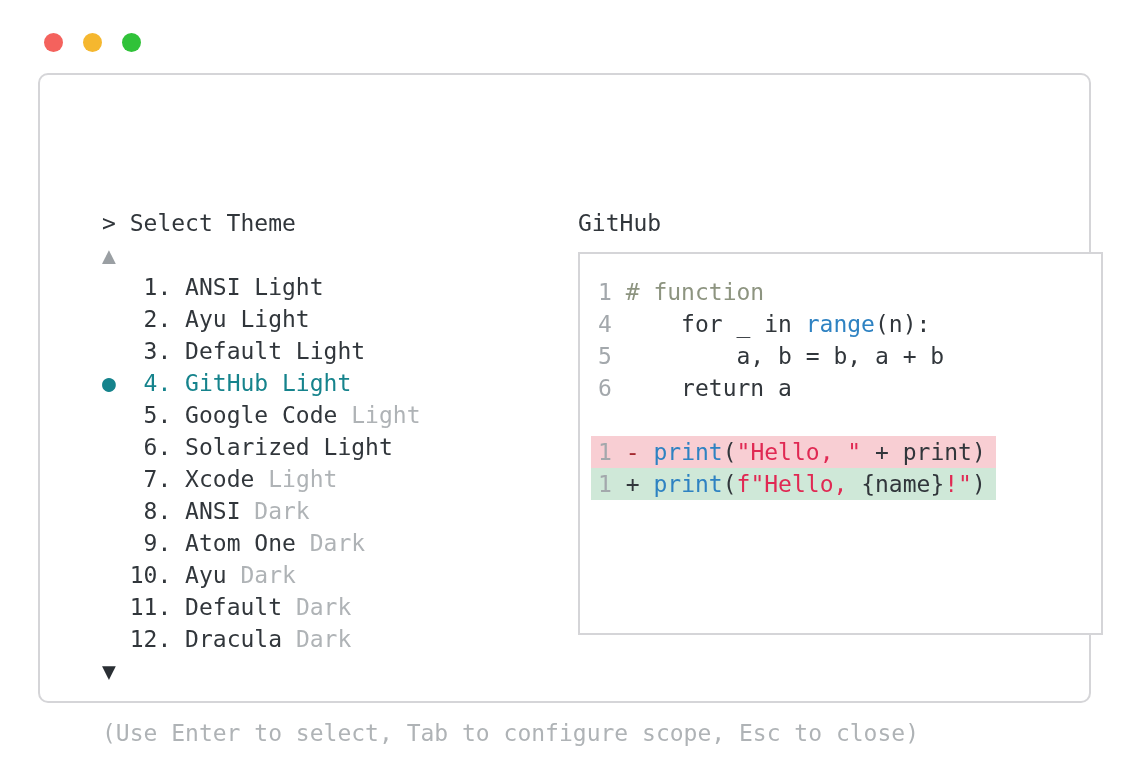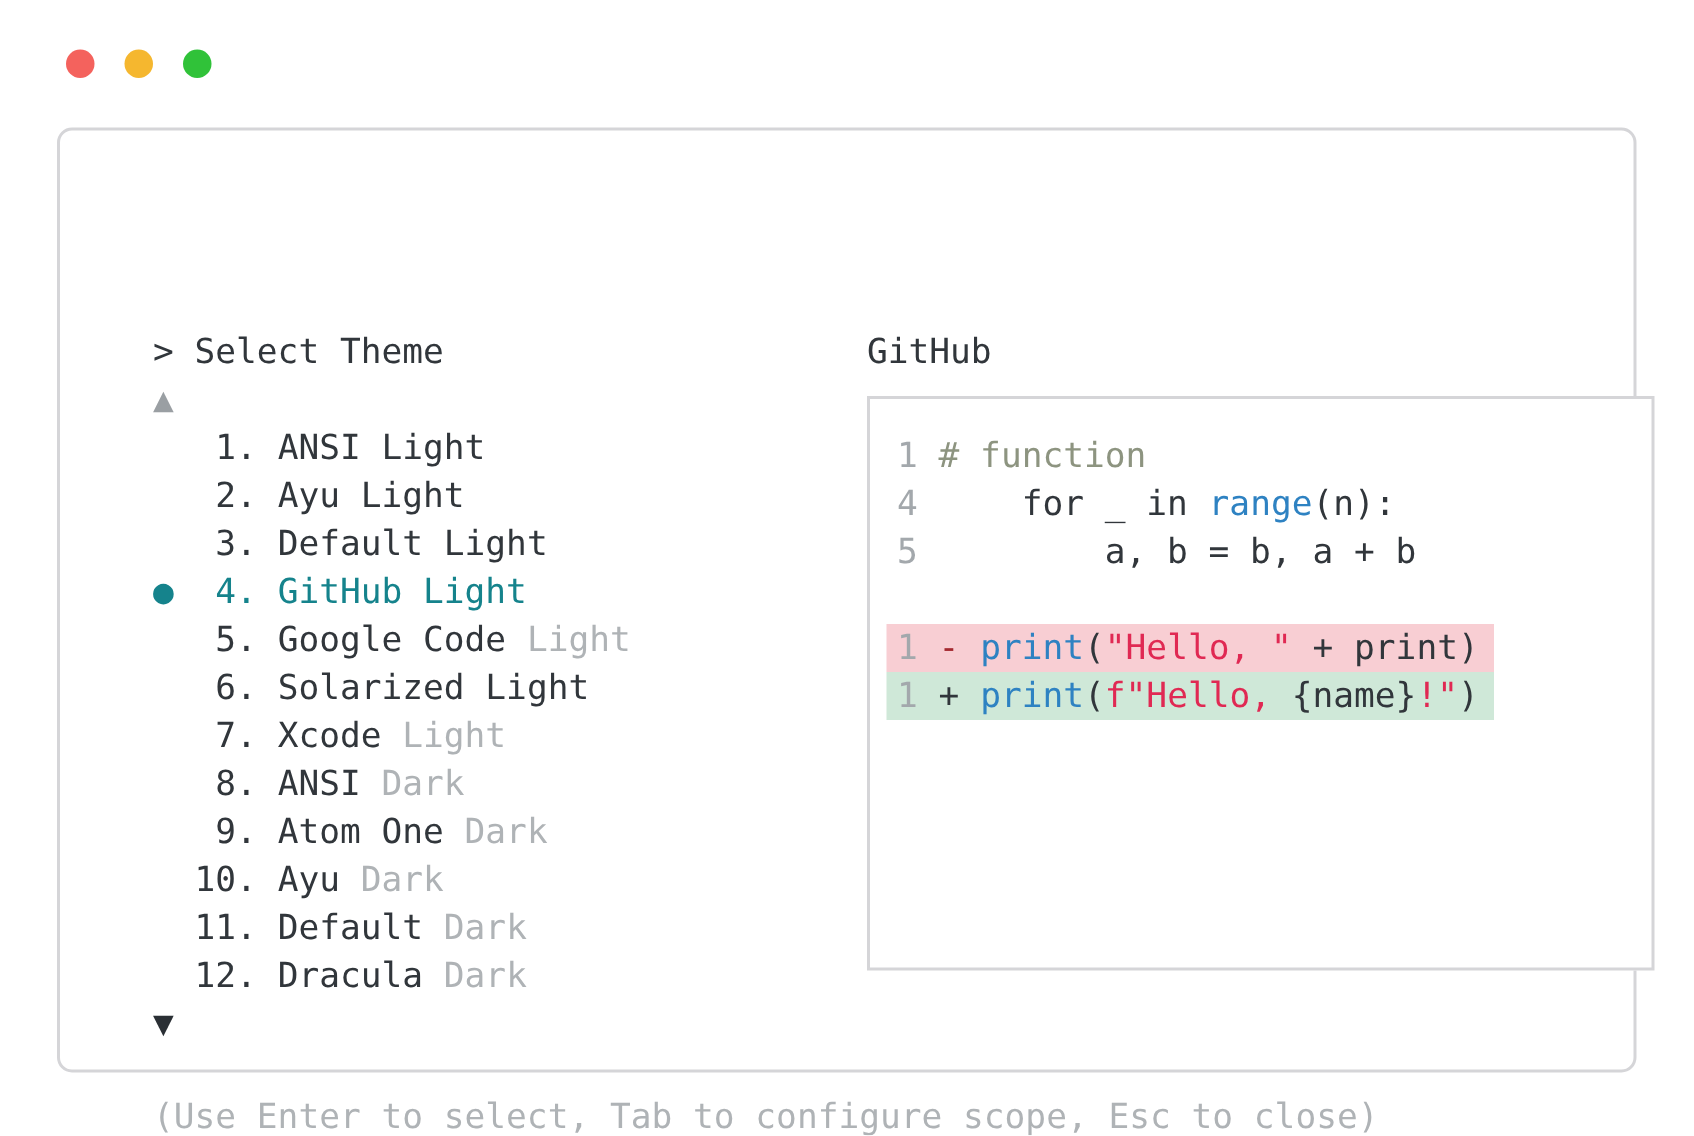--- a/index.html
+++ b/index.html
@@ -8,21 +8,21 @@
     font-family:"DejaVu Sans Mono","Liberation Mono",monospace;
   }
   
   .lights{position:absolute;left:44px;top:33px;display:flex;gap:20px;}
   .light{width:19px;height:19px;border-radius:50%;display:inline-block;}
   .light.red{background:var(--light-red);}
   .light.yellow{background:var(--light-yellow);}
   .light.green{background:var(--light-green);}
   
   .window{
-    position:absolute;left:38px;top:85px;width:1053px;height:630px;box-sizing:border-box;
+    position:absolute;left:38px;top:73px;width:1053px;height:630px;box-sizing:border-box;
     border:2px solid var(--border-gray);border-radius:10px;background:#ffffff;
   }
   .mono{font-size:23px;line-height:32px;white-space:pre;color:var(--text-dark);}
   .prompt-line{position:absolute;left:62px;top:132px;}
   .scroll-up{position:absolute;left:62px;top:164px;color:var(--arrow-up-gray);cursor:pointer;}
   .scroll-down{position:absolute;left:62px;top:580px;color:var(--arrow-down);cursor:pointer;}
   .theme-list{position:absolute;left:62px;top:196px;}
   .theme-row{height:32px;cursor:pointer;}
   .theme-row .variant{color:var(--text-gray);}
   .theme-row .bullet{color:var(--accent-teal);}
@@ -71,19 +71,20 @@
     <div class="mono scroll-down">▼</div>
 
     <div class="mono footer">(Use Enter to select, Tab to configure scope, Esc to close)</div>
 
     <div class="mono preview-title">GitHub</div>
 
     <div class="preview-box" id="preview-code">
         <div class="code-line"><span class="tok-ln">1</span><span class="tok-plain"> </span><span class="tok-comment"># function</span></div>
         <div class="code-line"><span class="tok-ln">4</span><span class="tok-plain">     for _ in </span><span class="tok-builtin">range</span><span class="tok-plain">(n):</span></div>
         <div class="code-line"><span class="tok-ln">5</span><span class="tok-plain">         a, b = b, a + b</span></div>
+        <div class="code-line"><span class="tok-ln">6</span><span class="tok-plain">     return a</span></div>
         <div class="code-line"></div>
         <div class="code-line"><span class="hl removed"><span class="tok-ln">1</span><span class="tok-plain"> </span><span class="tok-del">-</span><span class="tok-plain"> </span><span class="tok-builtin">print</span><span class="tok-plain">(</span><span class="tok-string">"Hello, "</span><span class="tok-plain"> + print)</span></span></div>
         <div class="code-line"><span class="hl added"><span class="tok-ln">1</span><span class="tok-plain"> </span><span class="tok-add">+</span><span class="tok-plain"> </span><span class="tok-builtin">print</span><span class="tok-plain">(</span><span class="tok-string">f"Hello, </span><span class="tok-plain">{name}</span><span class="tok-string">!"</span><span class="tok-plain">)</span></span></div>
       </div>
 
   </div>
 </div>
 
 </body></html>

